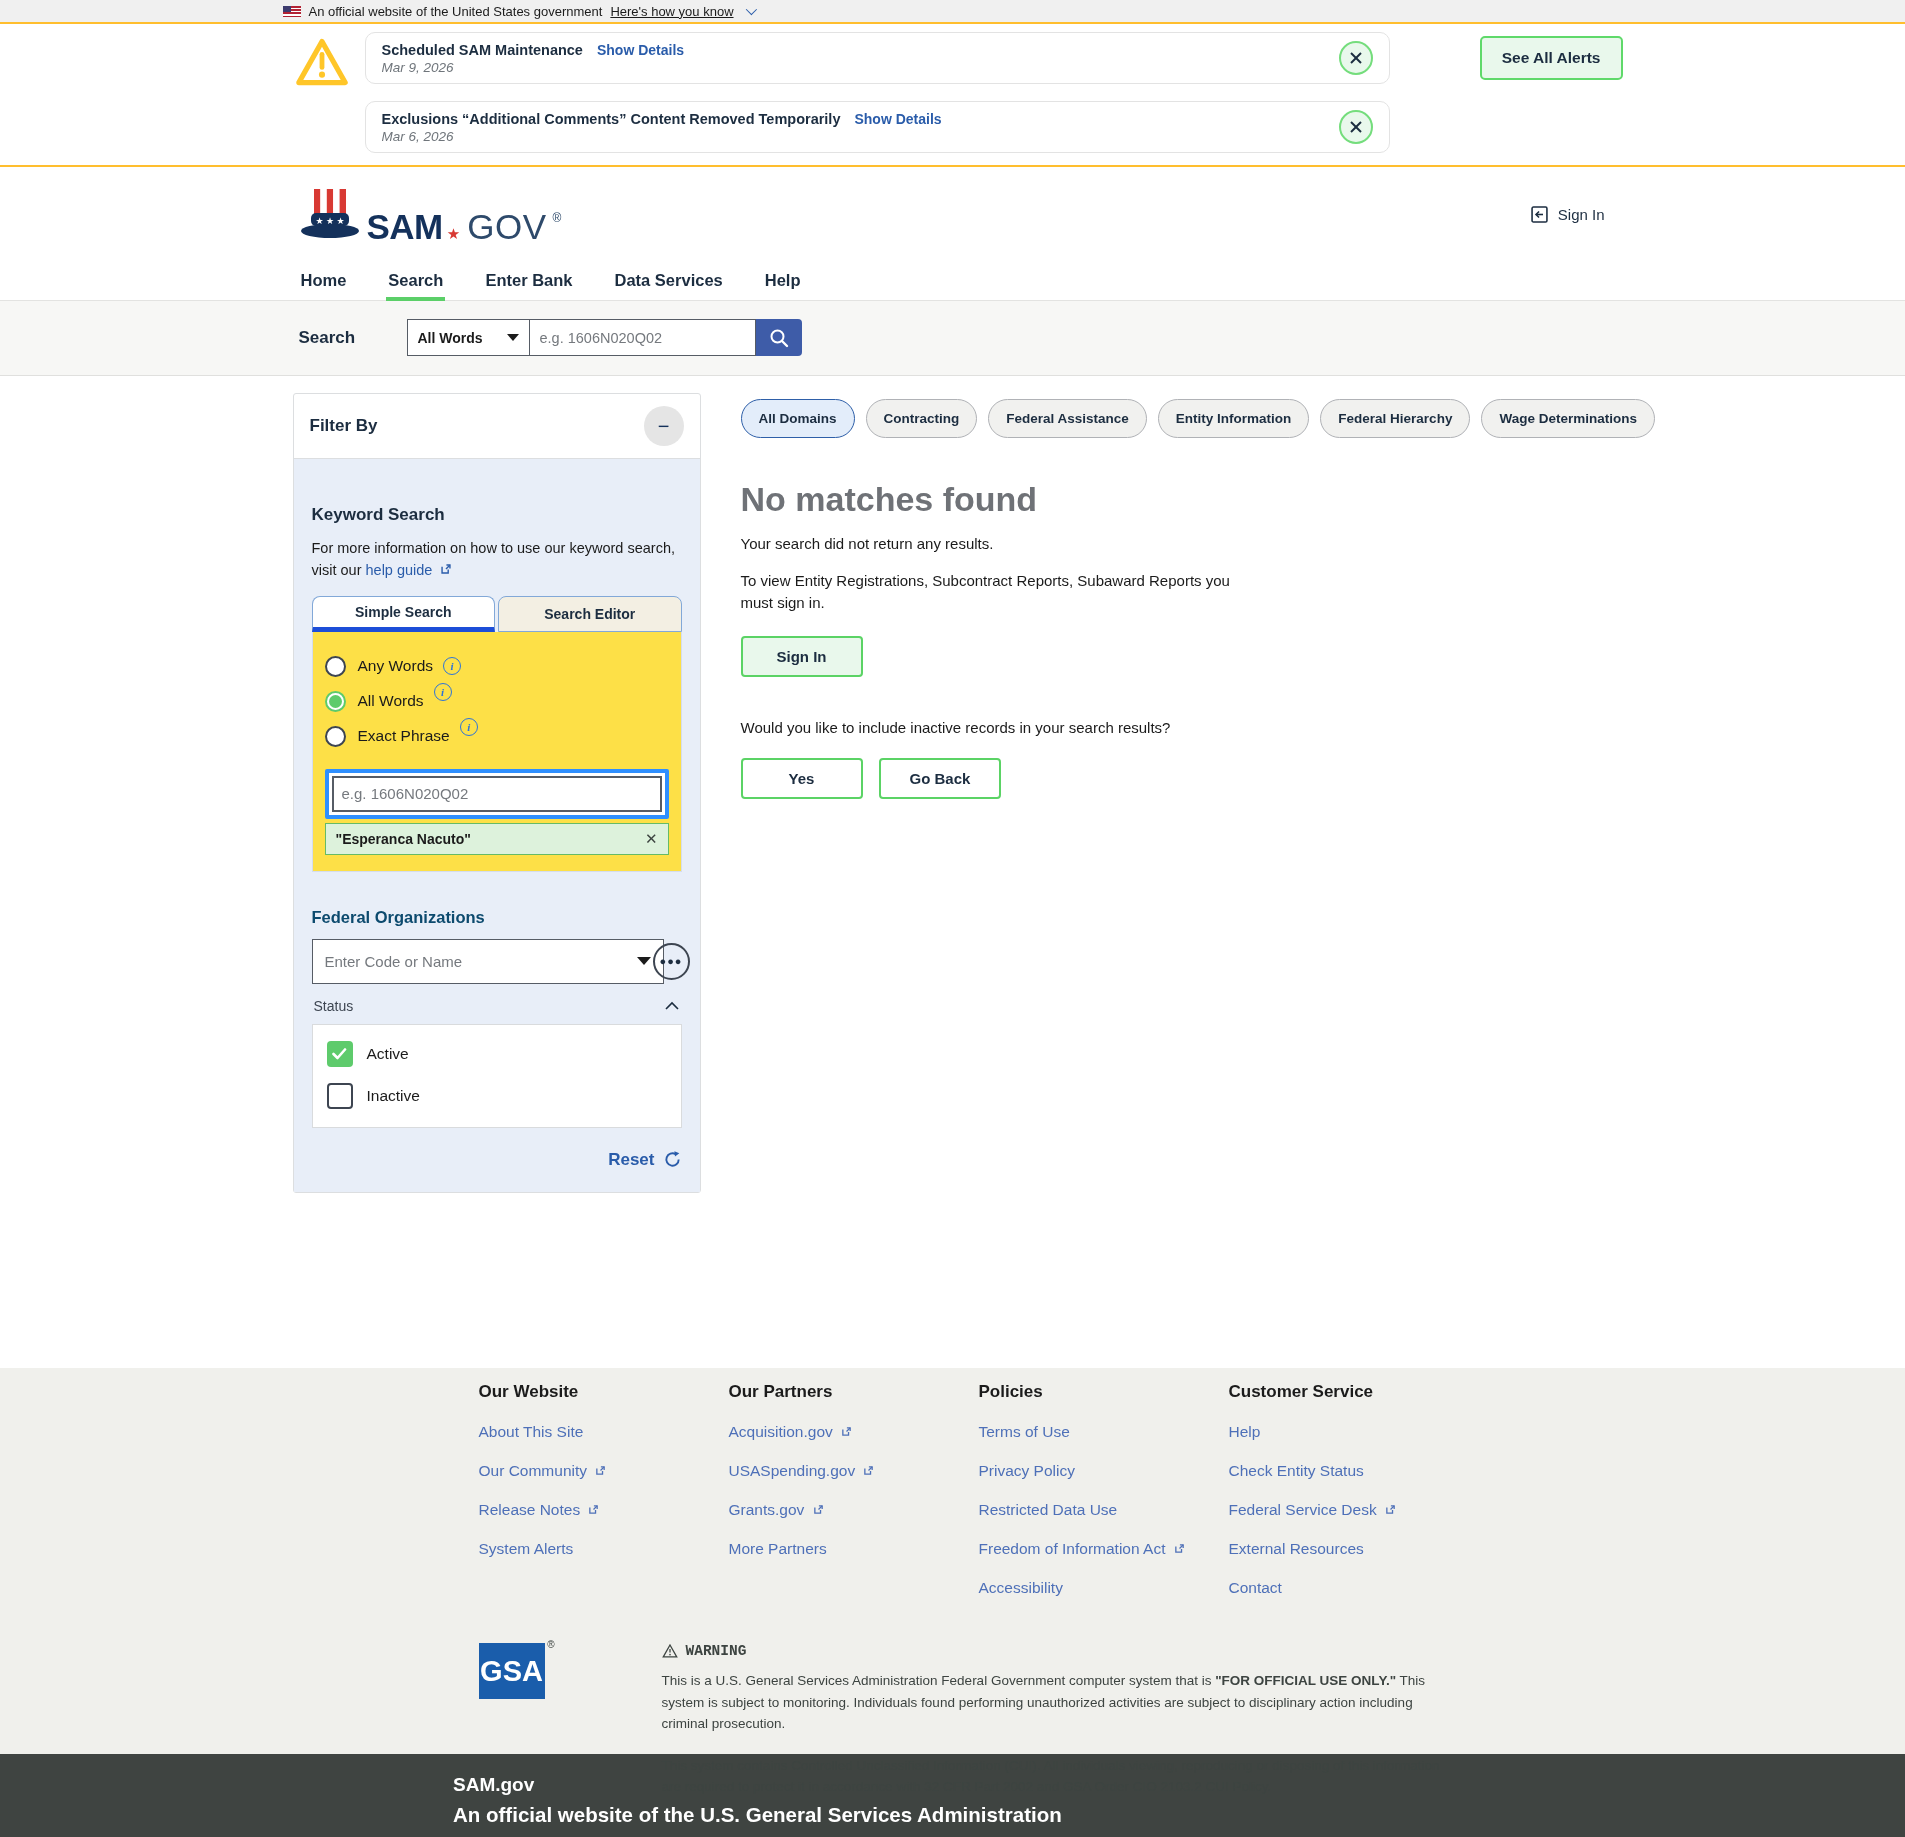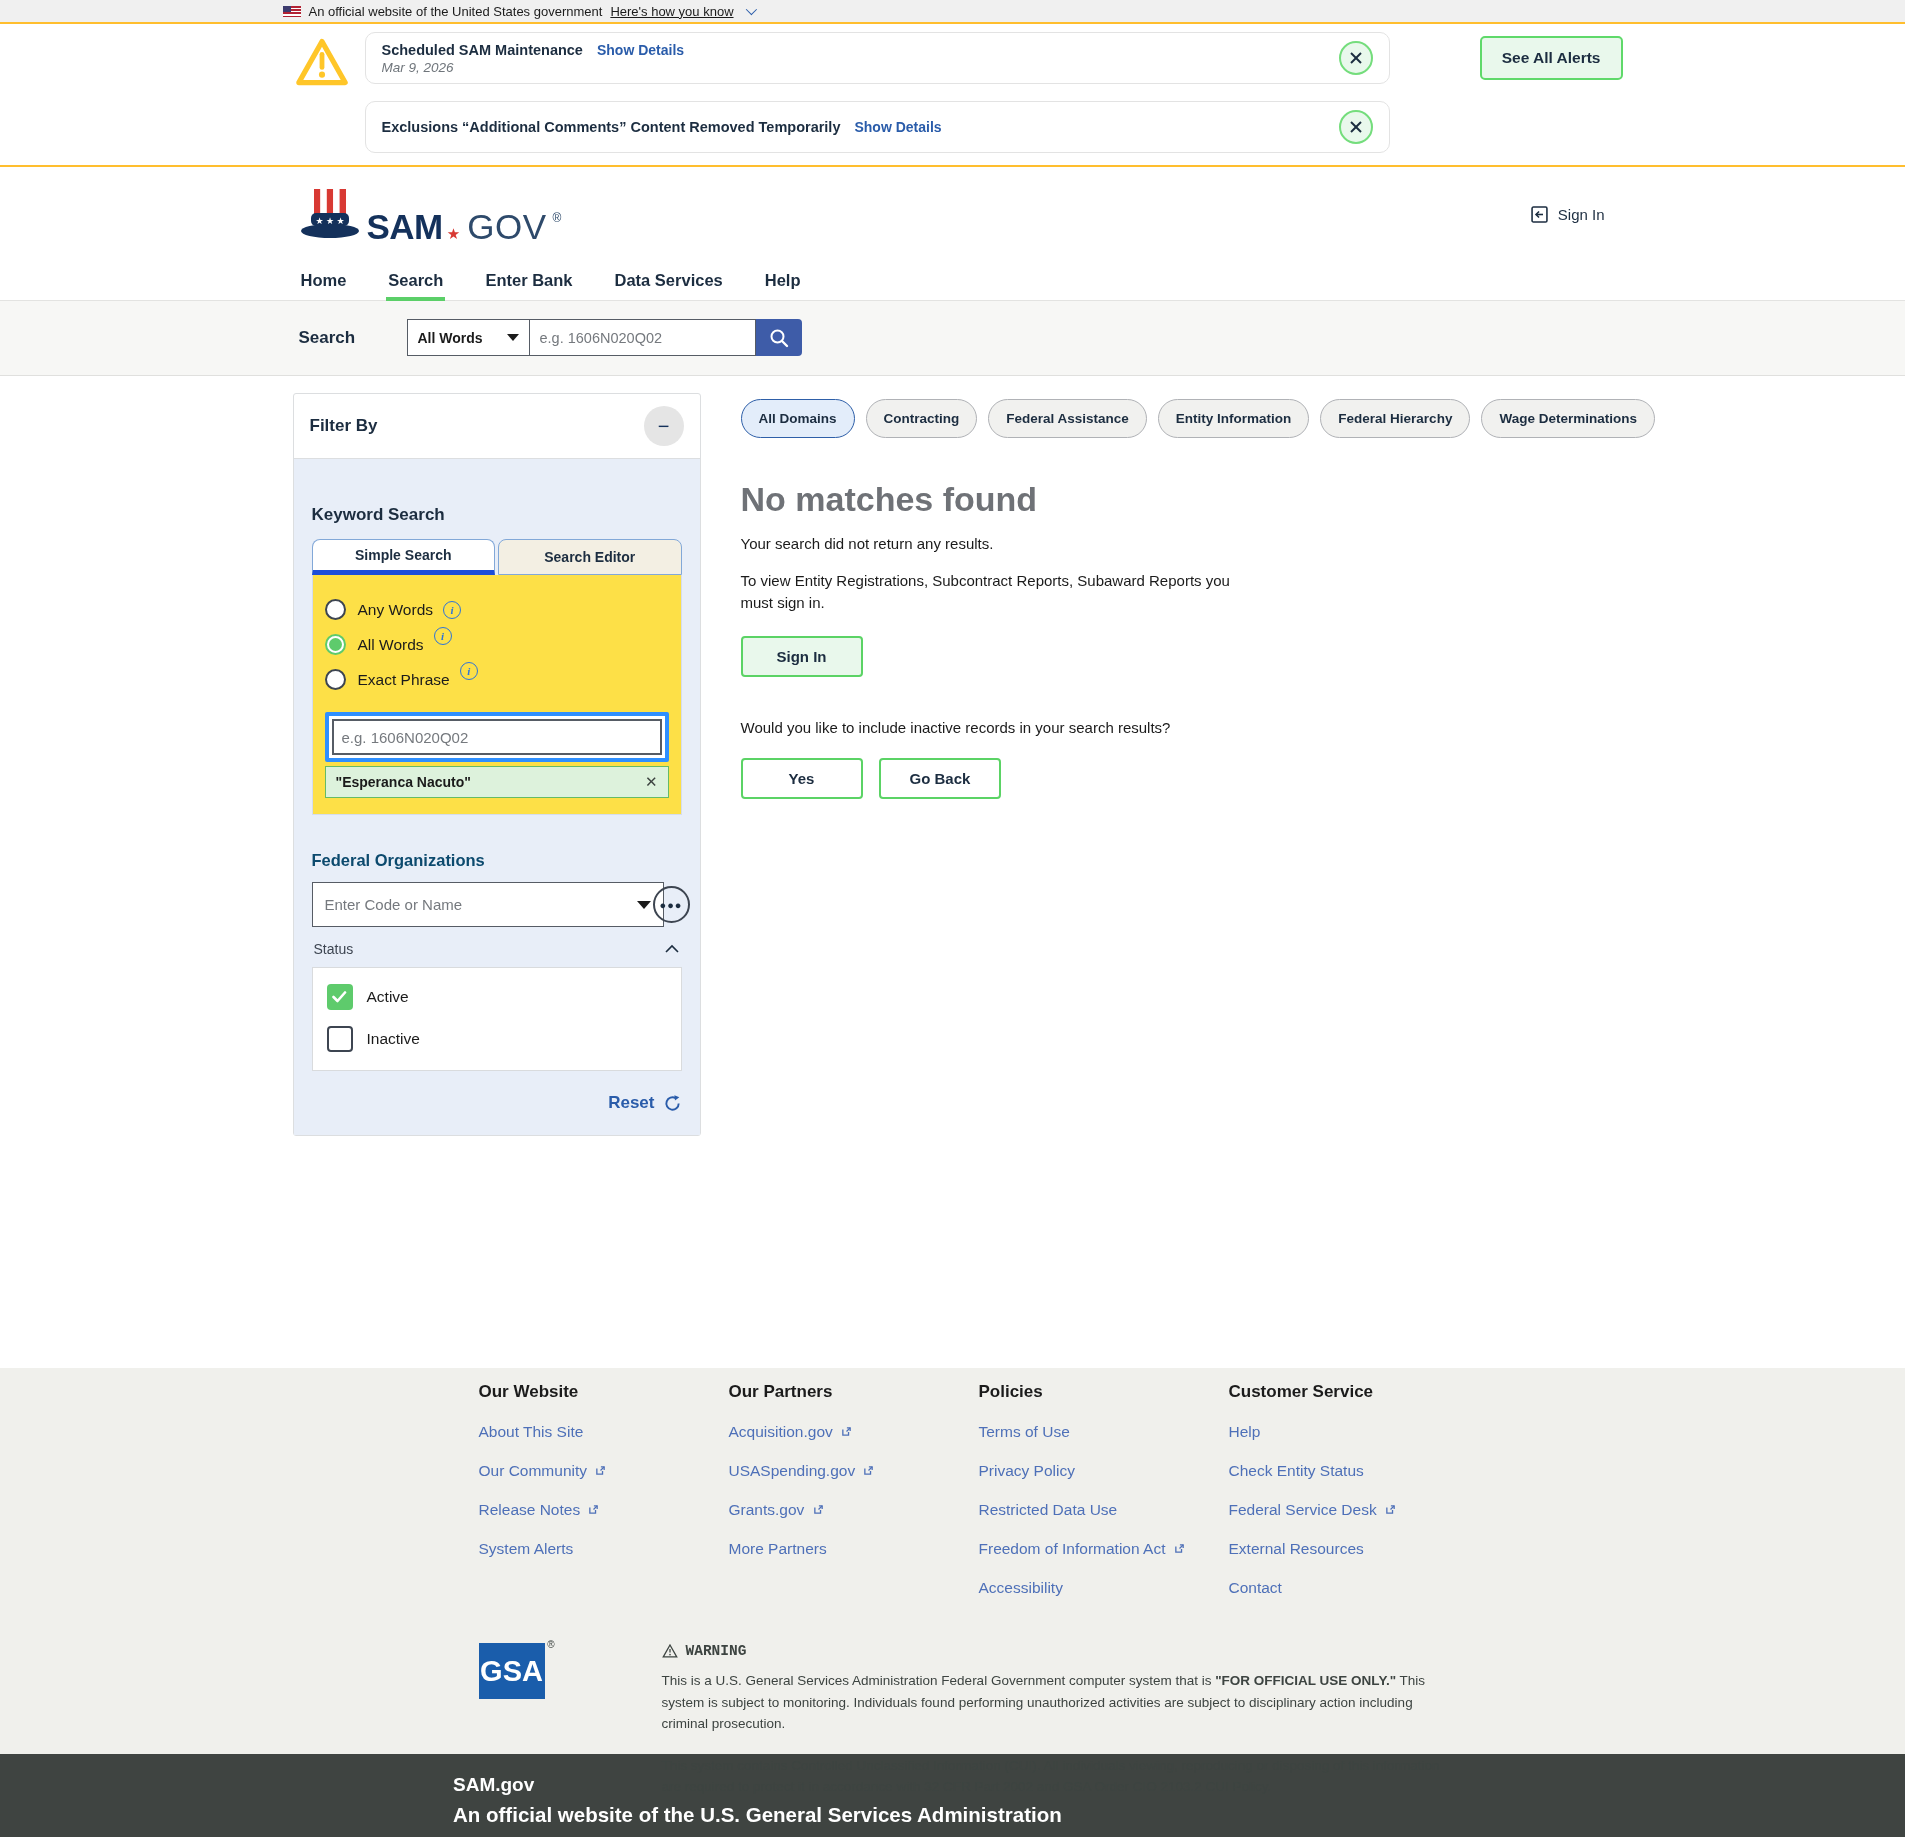--- a/index.html
+++ b/index.html
@@ -180,20 +180,21 @@
               <line x1="12" y1="2" x2="2" y2="12" stroke="#1c2d40" stroke-width="2"></line>
             </svg>
         </button>
       </div>
       <div class="alert-card">
         <div class="alert-text">
           <div class="alert-title-row">
             <span class="alert-title">Exclusions “Additional Comments” Content Removed Temporarily</span>
             <span class="alert-details">Show Details</span>
           </div>
+          <div class="alert-date">Mar 6, 2026</div>
         </div>
         <button class="alert-close">
           <svg width="14" height="14" viewBox="0 0 14 14">
               <line x1="2" y1="2" x2="12" y2="12" stroke="#1c2d40" stroke-width="2"></line>
               <line x1="12" y1="2" x2="2" y2="12" stroke="#1c2d40" stroke-width="2"></line>
             </svg>
         </button>
       </div>
     </div>
     <button class="see-all-btn">See All Alerts</button>
@@ -265,20 +266,31 @@
 <div class="content">
   <div class="inner">
 
     <div class="filter-panel">
       <div class="filter-head">
         <span class="filter-title">Filter By</span>
         <button class="collapse-btn">−</button>
       </div>
       <div class="filter-body">
         <div class="kw-heading">Keyword Search</div>
+        <div class="kw-help">
+          <span>For more information on how to use our keyword search, visit our</span>
+          <span class="link-blue">help guide</span>
+          <span class="ext-icon">
+            <svg width="14" height="14" viewBox="0 0 16 16">
+                <path d="M3.5 5.5 v7 h7 v-4" fill="none" stroke="#2a5caa" stroke-width="1.6"></path>
+                <path d="M8.5 3.5 h4 v4" fill="none" stroke="#2a5caa" stroke-width="1.6"></path>
+                <line x1="8" y1="8" x2="12.3" y2="3.7" stroke="#2a5caa" stroke-width="1.6"></line>
+              </svg>
+          </span>
+        </div>
 
         <div class="kw-tabs">
           <div class="kw-tab active">Simple Search</div>
           <div class="kw-tab inactive">Search Editor</div>
         </div>
         <div class="tab-panel">
           <div class="radio-row">
             <span class="radio"></span>
             <span class="radio-label">Any Words</span>
             <span class="info-icon">i</span>

